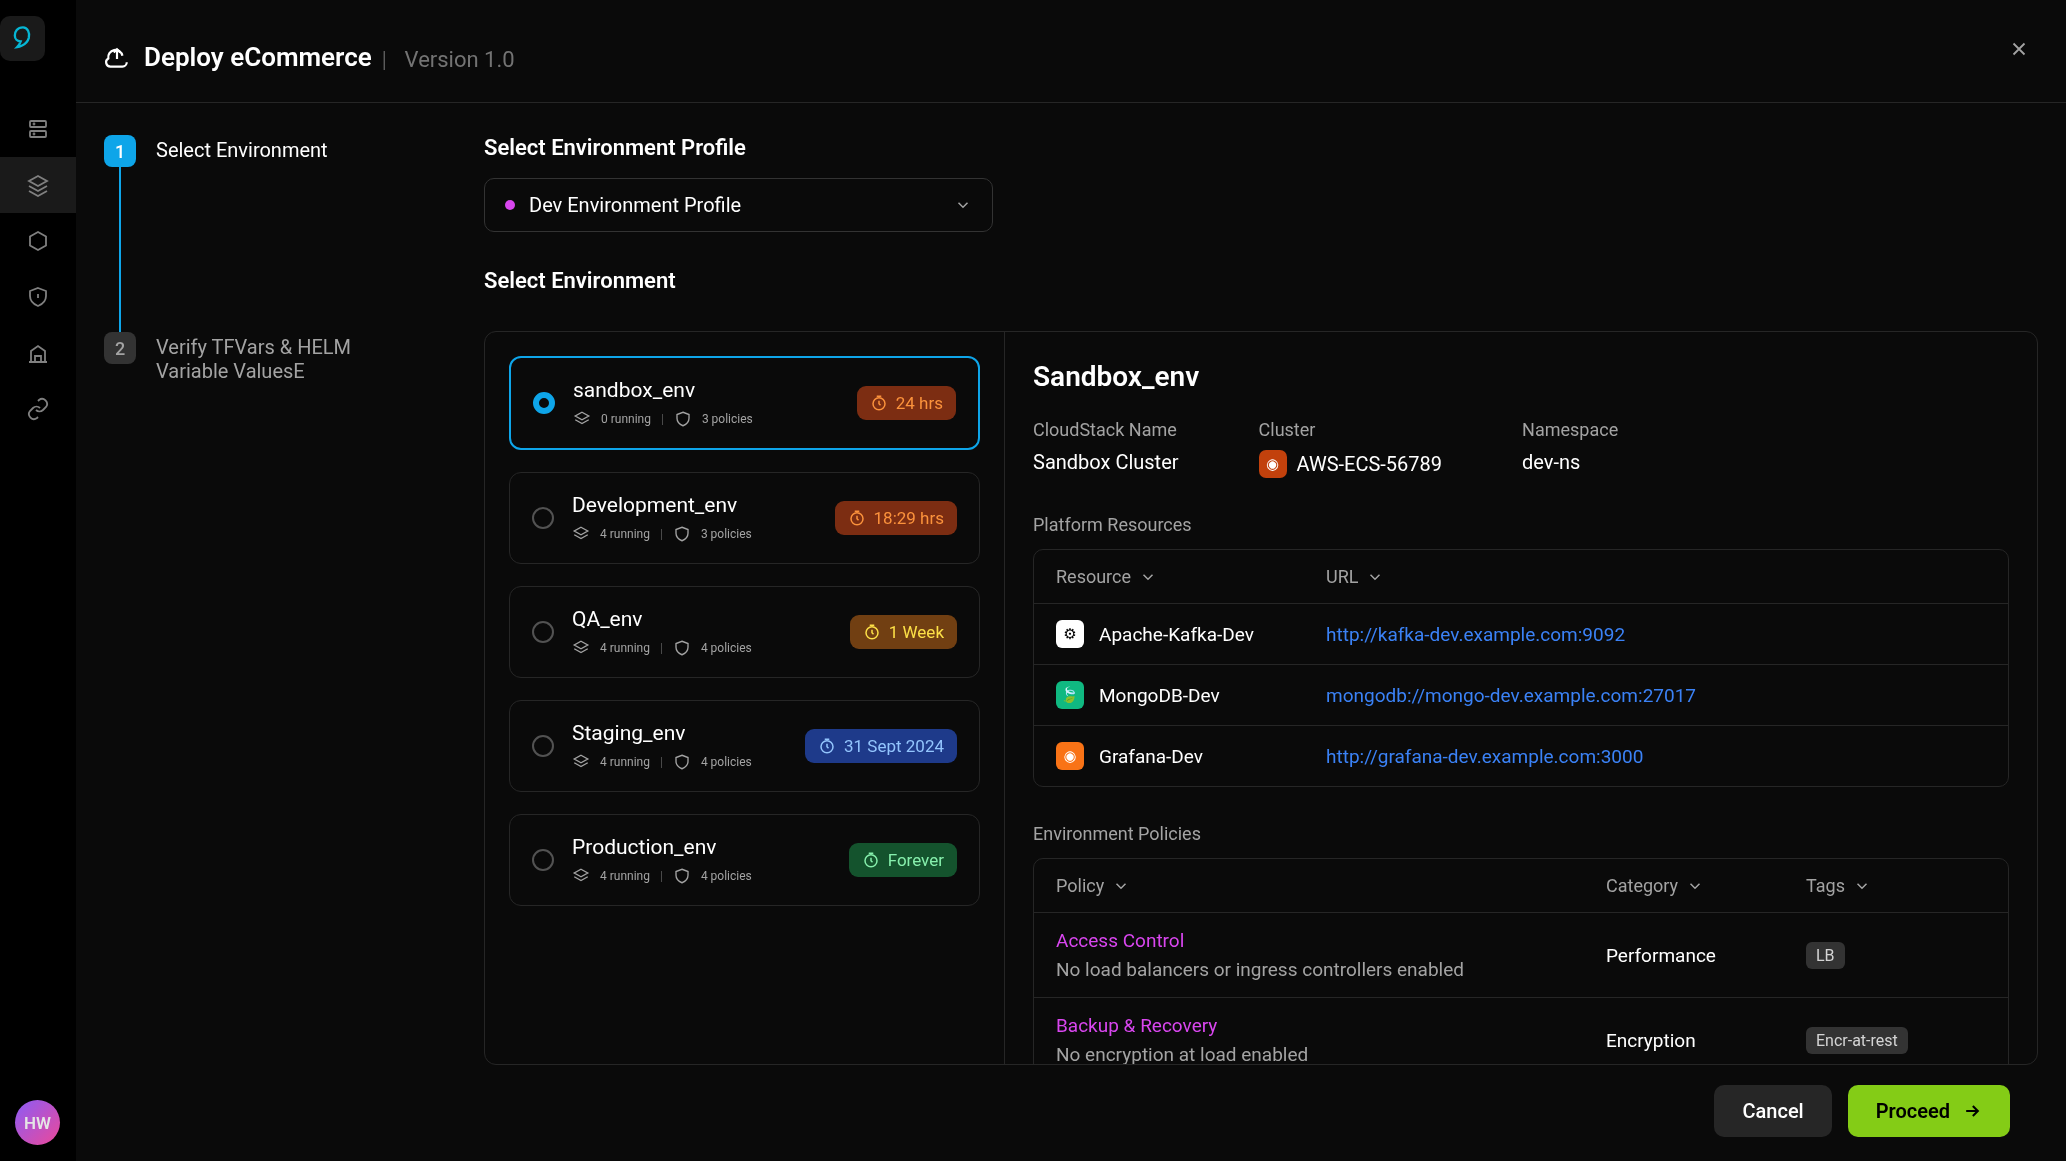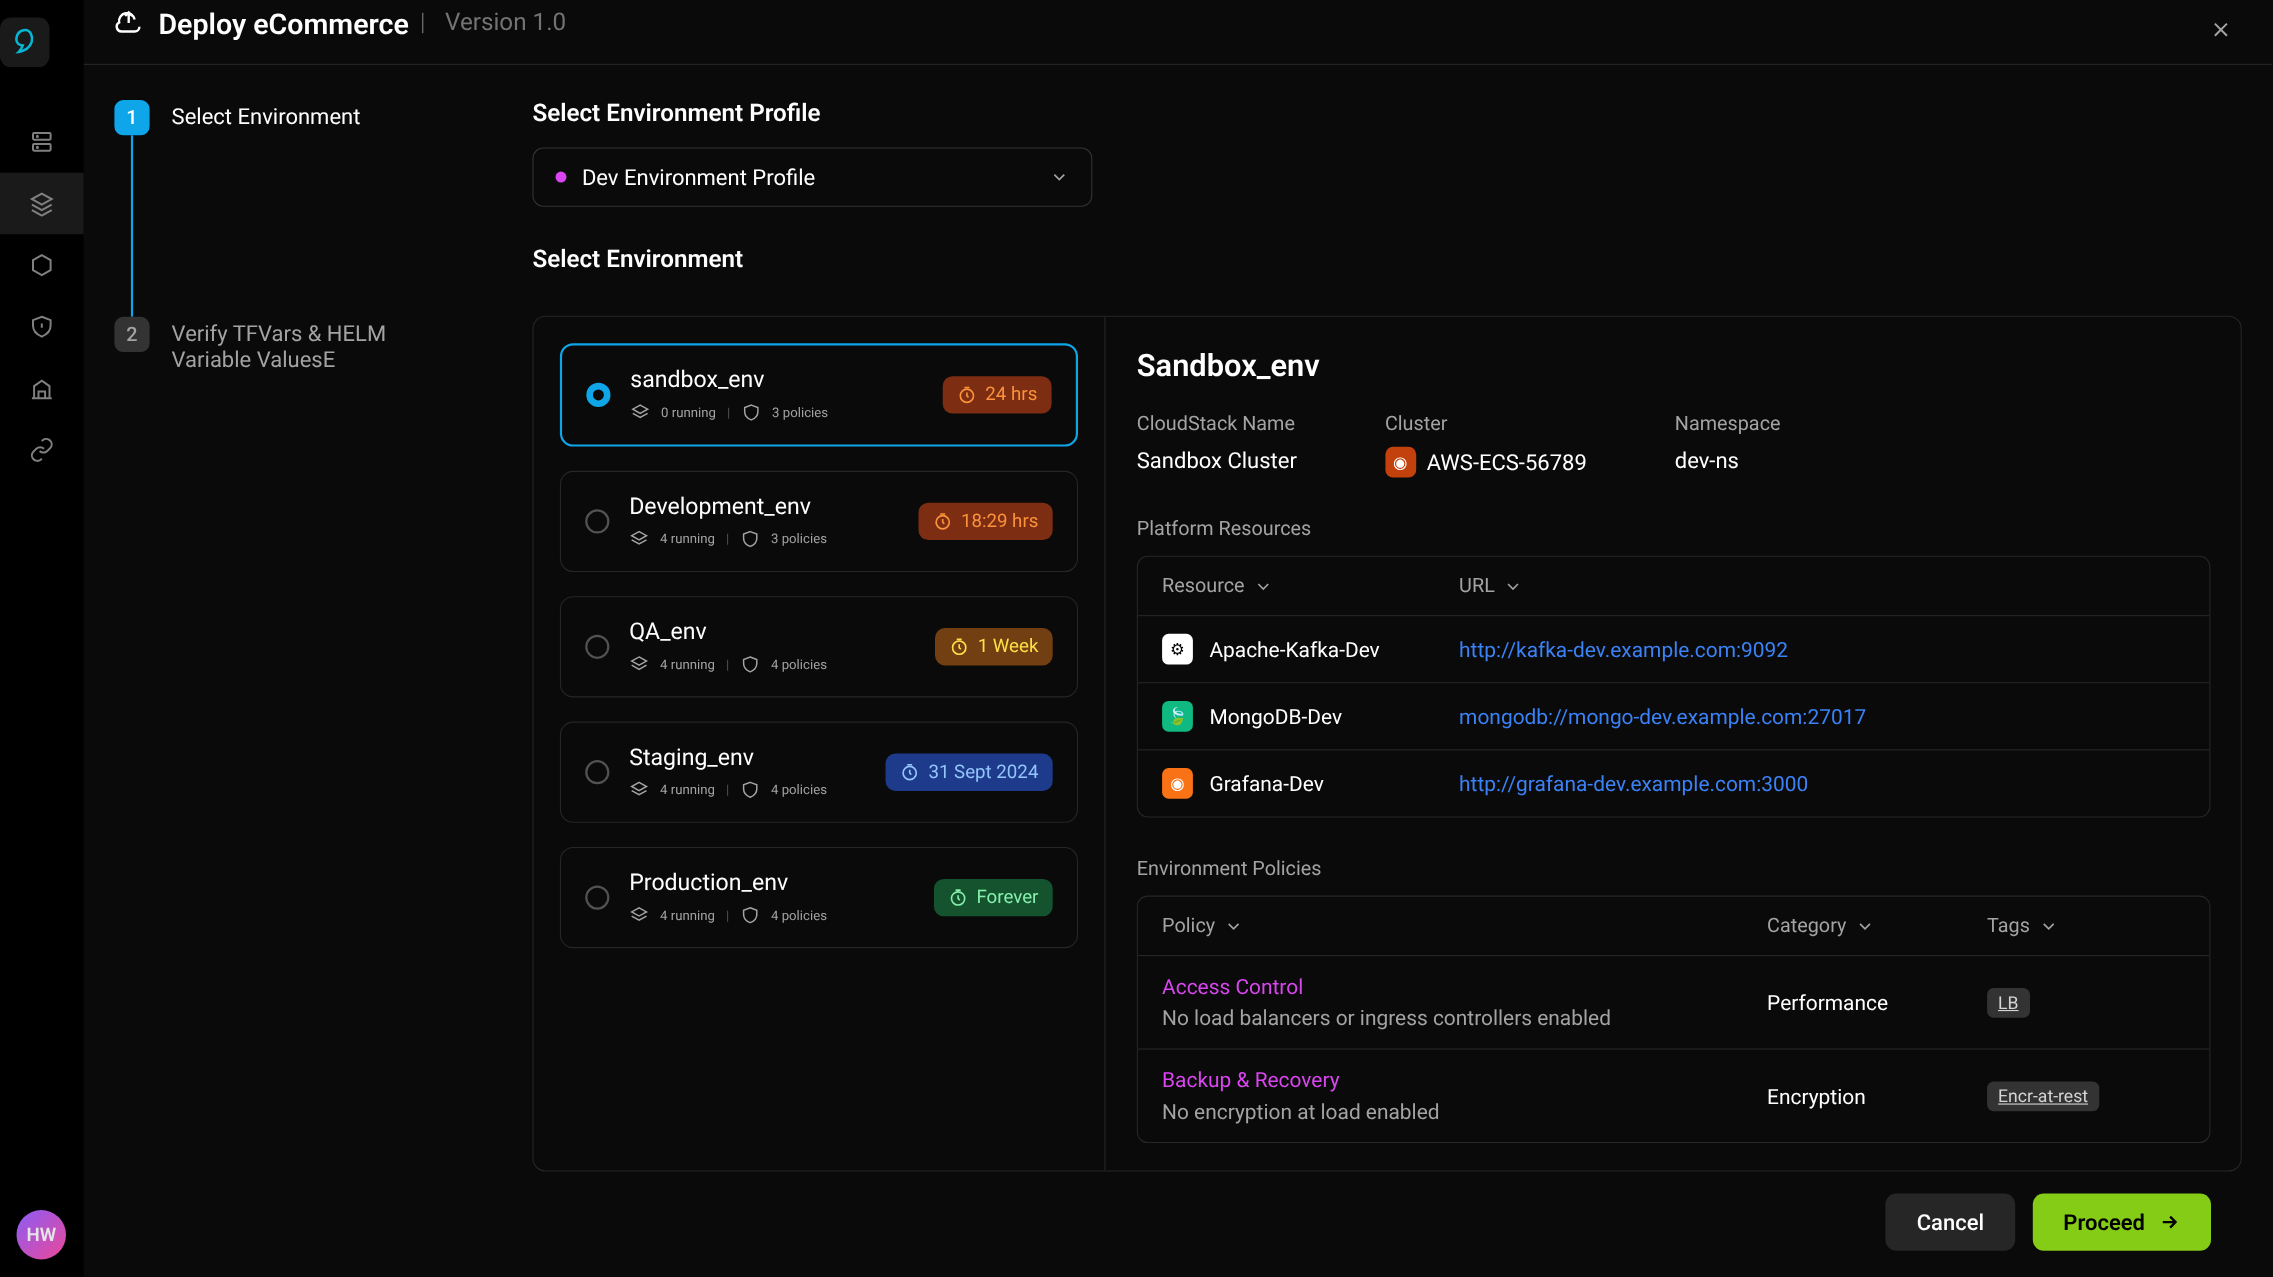--- a/index.html
+++ b/index.html
@@ -5,21 +5,21 @@
 * { margin:0; padding:0; box-sizing:border-box; font-family:-apple-system,BlinkMacSystemFont,"Segoe UI",Roboto,sans-serif; }
 body { background:#0a0a0a; color:#e5e5e5; overflow:hidden; width:2066px; height:1161px; }
 .page { display:flex; width:100%; height:100%; }
 .sidebar { width:76px; background:#000; display:flex; flex-direction:column; align-items:flex-start; padding-top:16px; }
 .logo { width:45px; height:45px; background:#1a1a1a; border-radius:10px; display:flex; align-items:center; justify-content:center; margin-bottom:40px; }
 .nav-icon { width:76px; height:56px; display:flex; align-items:center; justify-content:center; cursor:pointer; color:#808080; }
 .nav-icon.active { background:#1a1a1a; }
 .nav-icon svg { width:24px; height:24px; }
 .avatar { position:absolute; bottom:16px; left:15px; width:45px; height:45px; border-radius:50%; background:linear-gradient(135deg,#8b5cf6,#ec4899); display:flex; align-items:center; justify-content:center; font-weight:600; font-size:17px; }
 .main { flex:1; display:flex; flex-direction:column; }
-.header { display:flex; align-items:flex-start; padding:8px 28px; border-bottom:1px solid #262626; }
+.header { display:flex; align-items:flex-end; padding:30px 28px; border-bottom:1px solid #262626; }
 .header-title { font-size:26px; font-weight:600; color:#fff; }
 .header-version { color:#737373; font-size:22px; margin-left:8px; font-weight:400; }
 .header-divider { color:#737373; margin:0 10px; font-size:22px; font-weight:300; }
 .close-btn { margin-left:auto; color:#a3a3a3; cursor:pointer; padding:8px; }
 .content { flex:1; display:flex; padding:32px 28px 0 28px; overflow:hidden; }
 .steps { width:380px; }
 .step-row { display:flex; align-items:flex-start; gap:20px; position:relative; }
 .step-num { width:32px; height:32px; border-radius:8px; display:flex; align-items:center; justify-content:center; font-weight:500; font-size:18px; z-index:2; }
 .step-num.active { background:#0ea5e9; color:#fff; }
 .step-num.inactive { background:#333; color:#a3a3a3; }
@@ -67,21 +67,21 @@
 .pol-table .thead, .pol-table .trow { grid-template-columns:1fr 200px 180px; }
 .th { display:flex; align-items:center; gap:8px; }
 .res-name { display:flex; align-items:center; gap:15px; }
 .res-icon { width:28px; height:28px; border-radius:6px; display:flex; align-items:center; justify-content:center; font-size:15px; }
 .res-icon.white { background:#fff; color:#000; }
 .res-icon.green { background:#10b981; color:#fff; }
 .res-icon.orange { background:#f97316; color:#fff; }
 .link { color:#3b82f6; }
 .pol-cell .pol-name { color:#d946ef; margin-bottom:6px; }
 .pol-cell .pol-desc { color:#a3a3a3; }
-.tag { background:#333; color:#d4d4d4; padding:4px 10px; border-radius:6px; font-size:16px; display:inline-block;text-decoration:underline; }
+.tag { background:#333; color:#d4d4d4; padding:4px 10px; border-radius:6px; font-size:16px; display:inline-block; }
 .footer { display:flex; justify-content:flex-end; gap:16px; padding:0 28px 24px 0; }
 .btn { padding:14px 28px; border-radius:10px; font-size:20px; cursor:pointer; border:none; font-weight:500; }
 .btn-secondary { background:#262626; color:#fff; }
 .btn-primary { background:#84cc16; color:#000; display:flex; align-items:center; gap:12px; font-weight:600; }
 .sm-icon { width:18px; height:18px; }
 .upload-icon { margin-right:14px; color:#fff; }
 </style>
 </head>
 <body>
 

